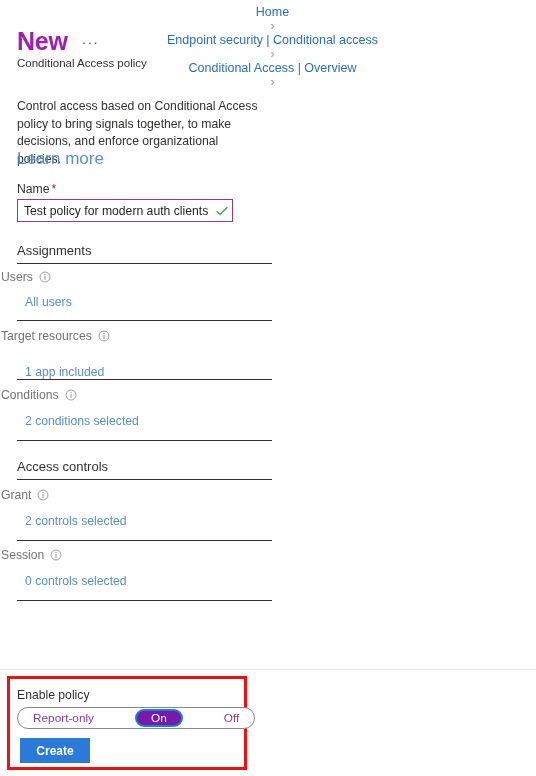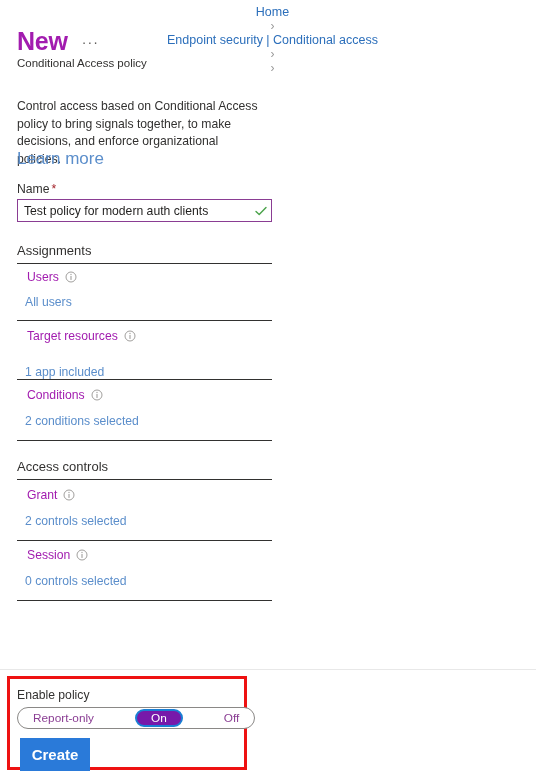--- a/index.html
+++ b/index.html
@@ -100,21 +100,21 @@
     color: #323130;
   }
   .req-star {
     color: #a4262c;
     margin-left: 2px;
   }
   .name-input-wrap {
     position: absolute;
     top: 199px;
     left: 17px;
-    width: 255px;
+    width: 216px;
     height: 23px;
     border: 1px solid #8a3d93;
     background: #ffffff;
     box-sizing: border-box;
     display: flex;
     align-items: center;
   }
   .name-input {
     border: 0;
     outline: none;
@@ -143,23 +143,23 @@
   }
   .rule {
     position: absolute;
     left: 17px;
     width: 255px;
     height: 0;
     border-top: 1px solid #323130;
   }
   .row-label {
     position: absolute;
-    left: 27px;
-    font-size: 12.2px;
-    color: #a21caf;
+    left: 1px;
+    font-size: 12.2px;
+    color: #737373;
     display: flex;
     align-items: center;
     gap: 6px;
   }
   .info-icon {
     display: inline-flex;
     width: 12px;
     height: 12px;
     align-items: center;
     justify-content: center;
@@ -233,39 +233,40 @@
     display: flex;
     align-items: center;
     box-sizing: border-box;
   }
 
   .create-btn {
     position: absolute;
     left: 20px;
     top: 738px;
     width: 70px;
-    height: 33px;
+    height: 25px;
     background: #2a7ad9;
     color: #ffffff;
     border: 0;
     font-family: "Liberation Sans", sans-serif;
-    font-size: 15px;
+    font-size: 12px;
     font-weight: 600;
     cursor: pointer;
     padding: 0;
   }
 </style>
 </head>
 <body>
 
 <div class="breadcrumb">
   <span class="crumb">Home</span>
   <span class="crumb-sep">›</span>
   <span class="crumb">Endpoint security | Conditional access</span>
   <span class="crumb-sep">›</span>
+  <span class="crumb">Conditional Access | Overview</span>
   <span class="crumb-sep">›</span>
 </div>
 
 <div class="title-row">
   <span class="page-title">New</span>
   <span class="ellipsis-btn">···</span>
 </div>
 <div class="subtitle">Conditional Access policy</div>
 
 <div class="desc">Control access based on Conditional Access policy to bring signals together, to make decisions, and enforce organizational policies.</div>

